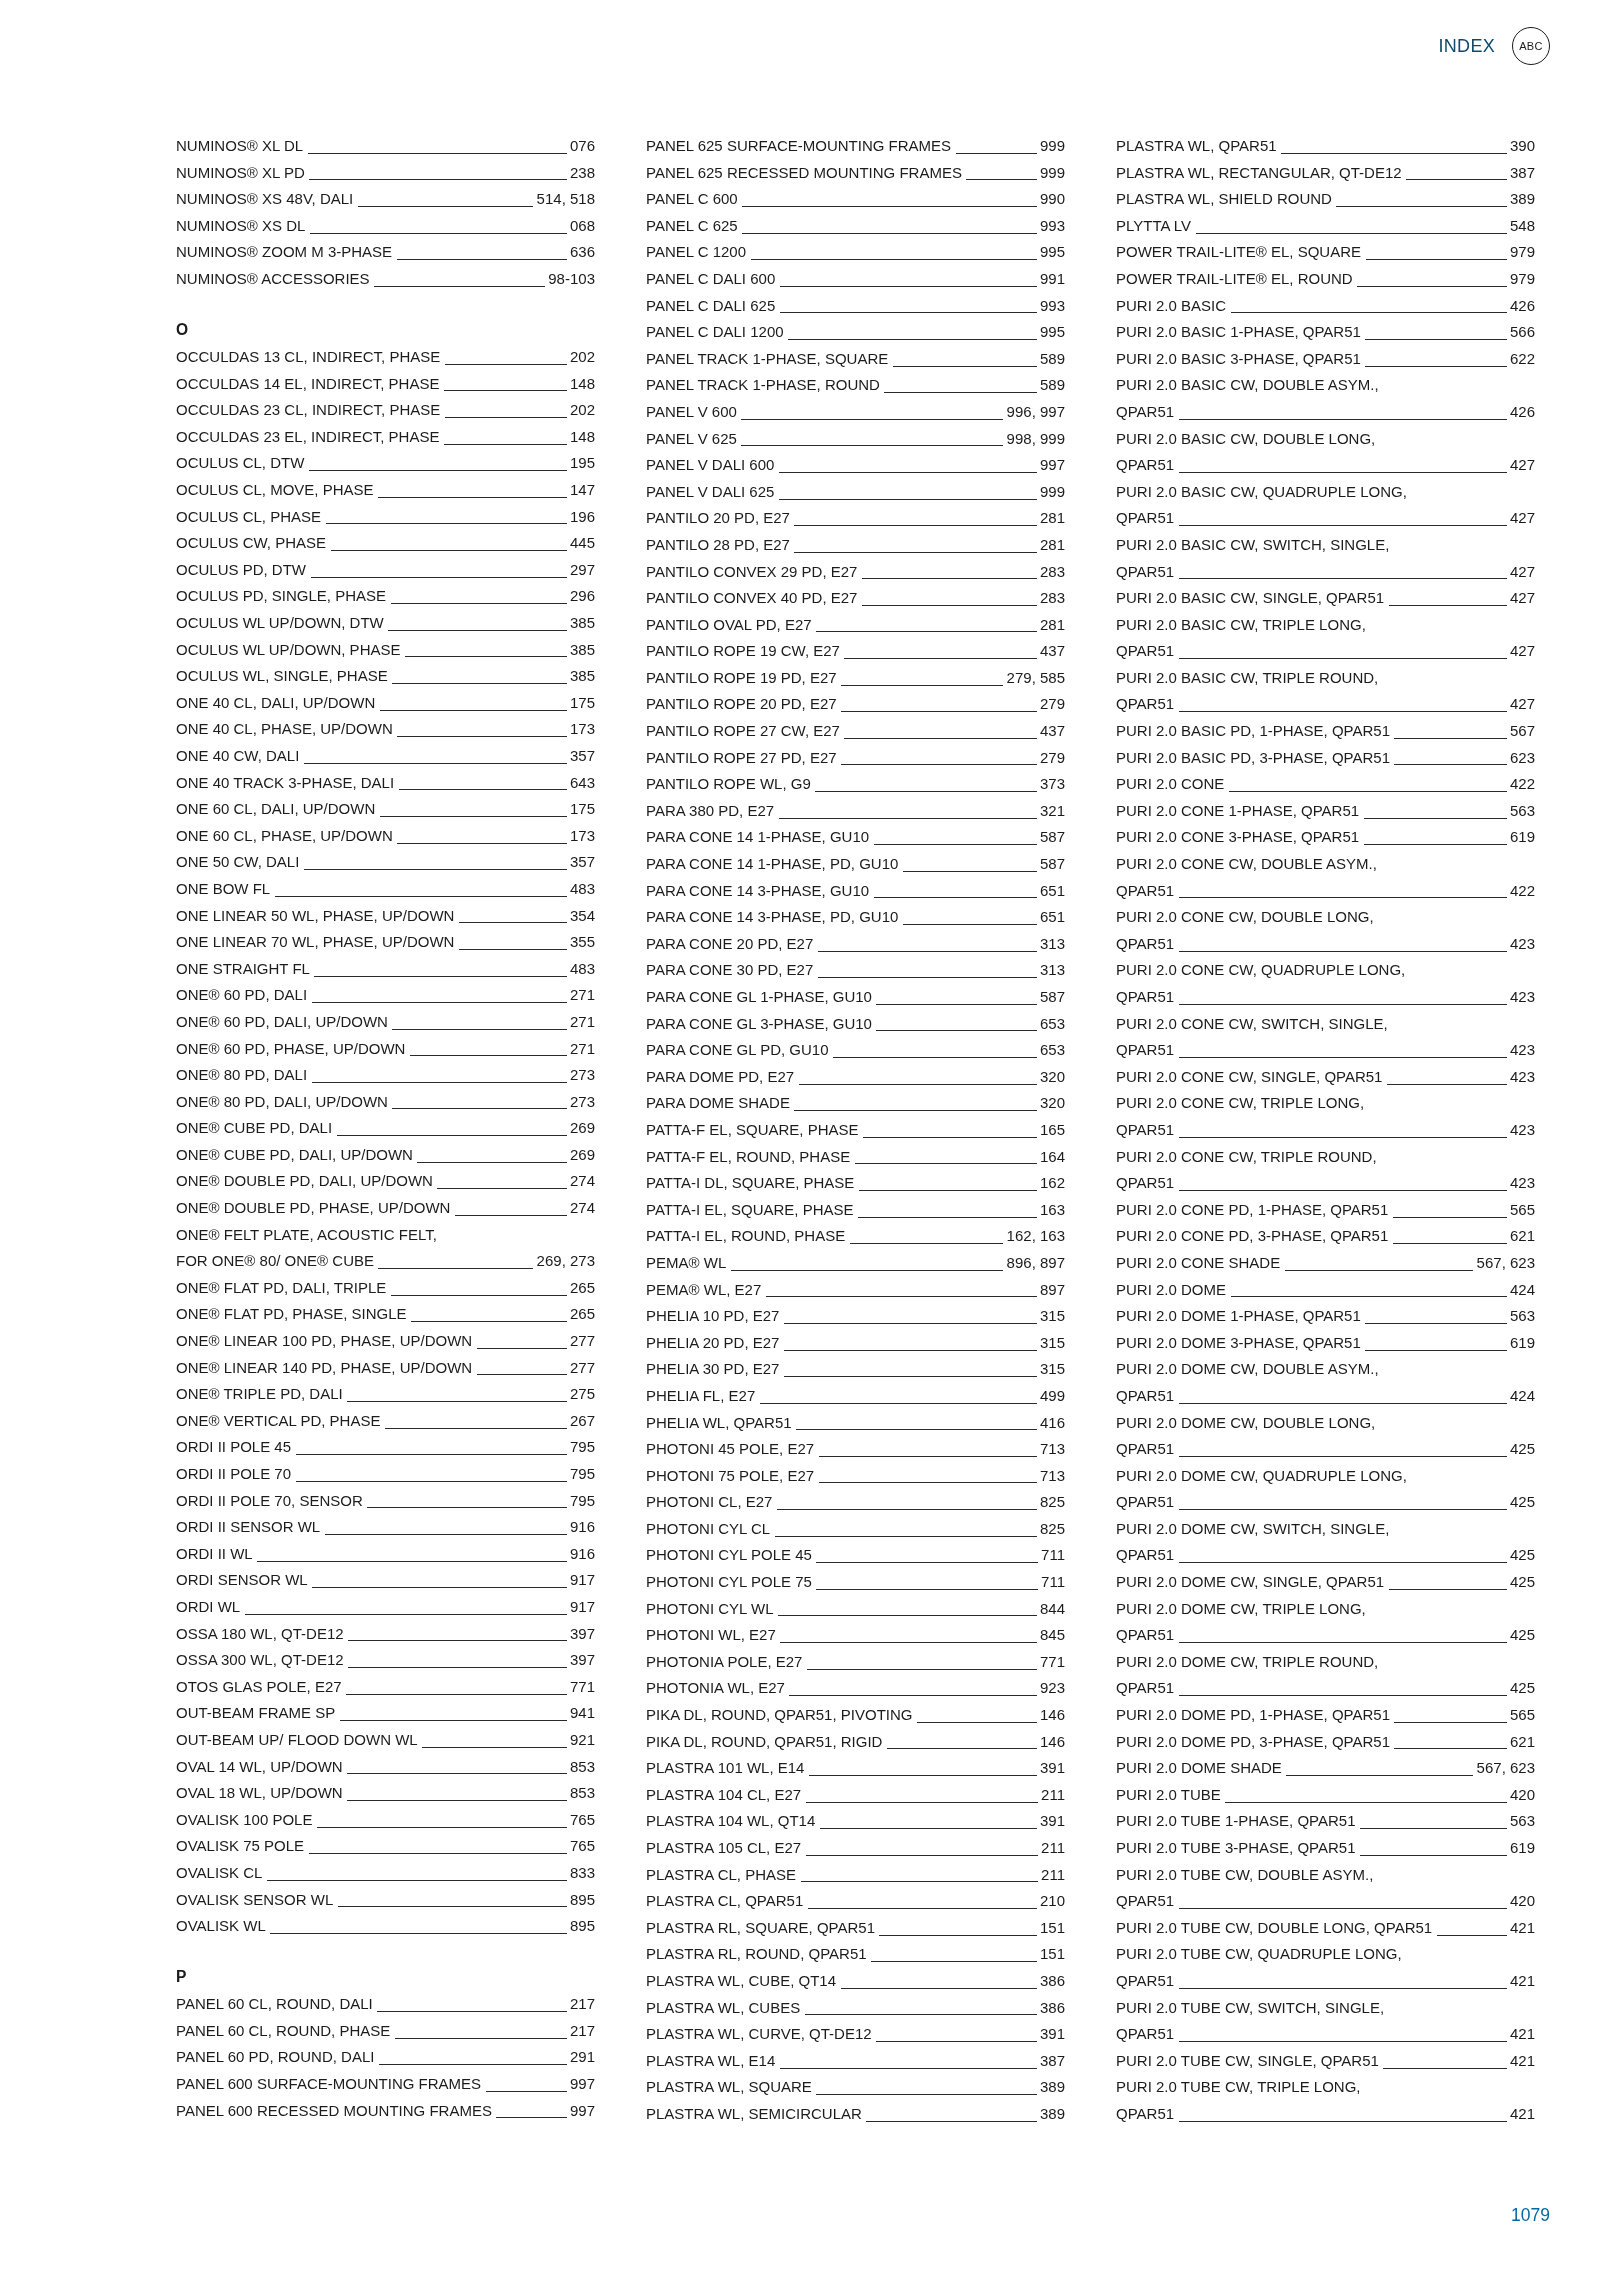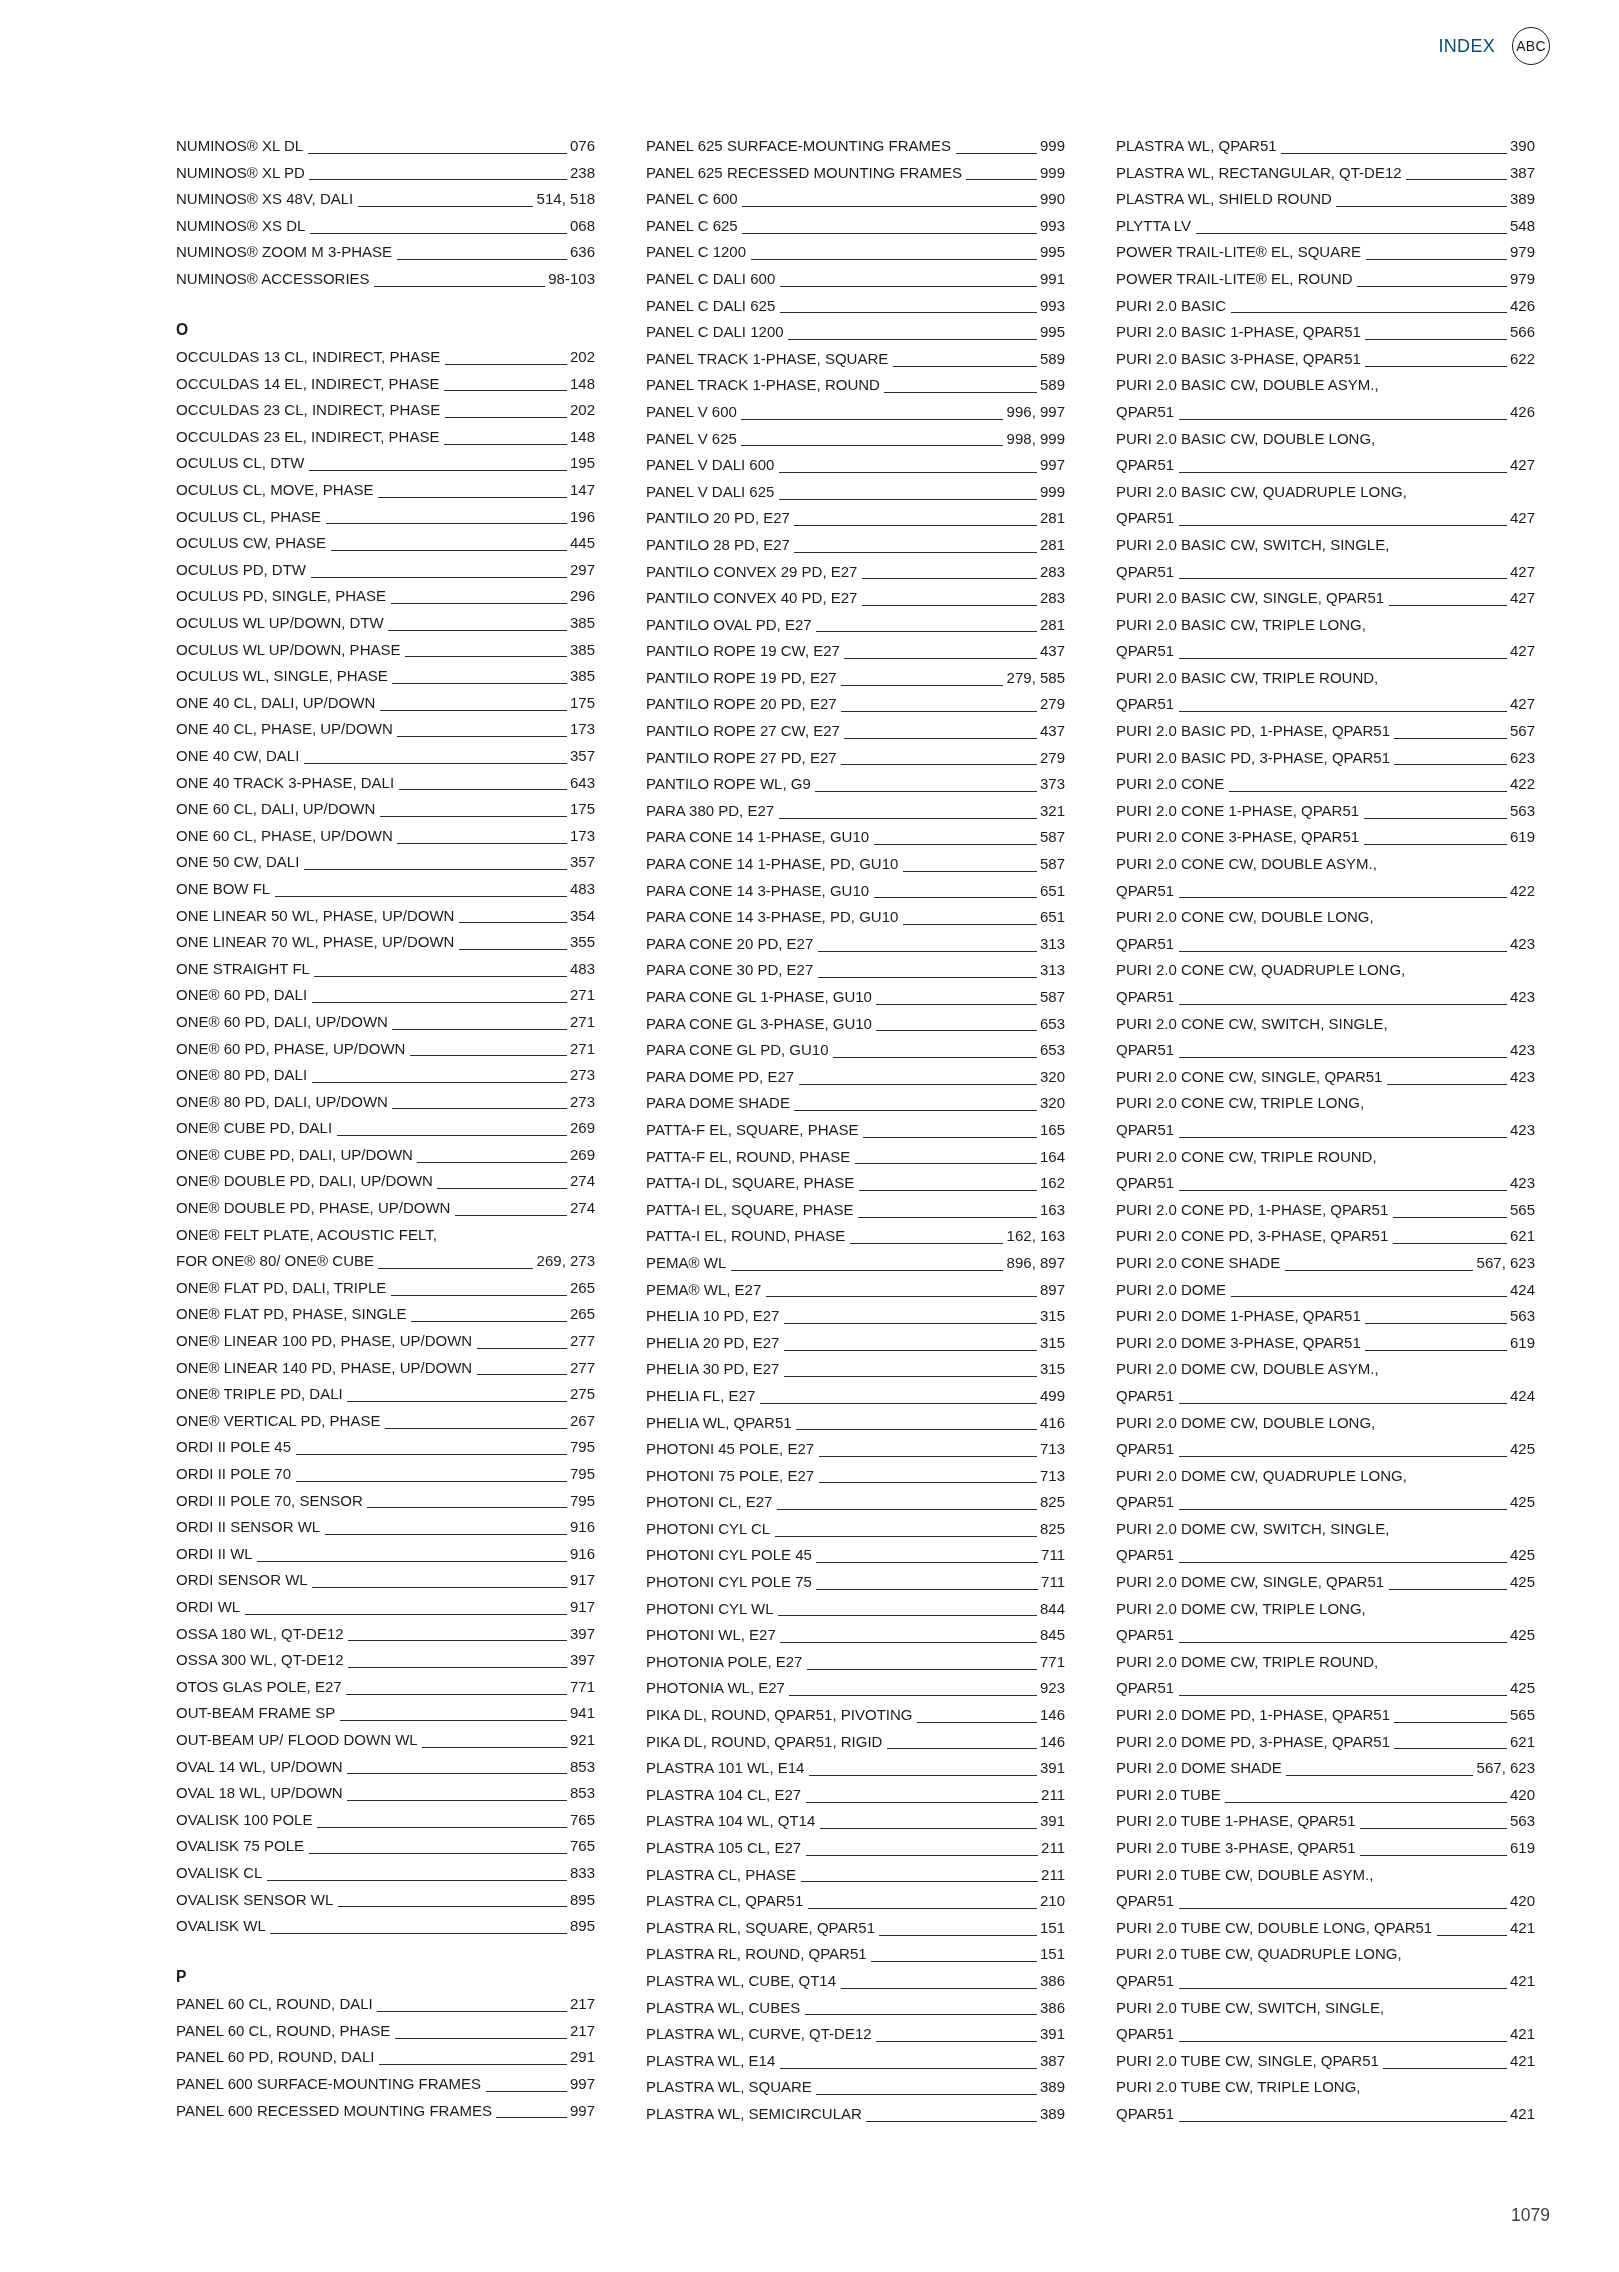--- a/index.html
+++ b/index.html
@@ -16,21 +16,21 @@
     position:absolute; top:27px; right:70px;
     display:flex; align-items:center; gap:17px;
   }
   .header-title {
     font-size:18px; letter-spacing:0.3px; color:#0c4a6e;
   }
   .abc-badge {
     width:38px; height:38px;
     border:1.6px solid #1c1c1c; border-radius:50%;
     display:flex; align-items:center; justify-content:center;
-    font-size:14px; letter-spacing:0.3px; color:#1c1c1c;
+    font-size:11px; letter-spacing:0.3px; color:#1c1c1c;
   }
   .columns {
     position:absolute; top:133px; left:176px;
     display:flex; gap:51px;
   }
   .col { width:419px; }
   .row {
     display:flex; align-items:flex-end;
     height:26.6px; line-height:26.6px;
     font-size:15px; white-space:nowrap;
@@ -42,21 +42,21 @@
     margin:0 3.2px 5.8px 4.5px;
   }
   .page-num { flex:0 0 auto; }
   .section {
     font-weight:bold; font-size:15.6px;
     height:28.5px; line-height:28.5px;
     margin-top:23px;
   }
   .page-footer {
     position:absolute; right:70px; bottom:47px;
-    font-size:17.5px; color:#404040;margin-left:44px;
+    font-size:17.5px; color:#0369a1;margin-left:44px;
   }
 </style>
 </head>
 <body>
 
 <div class="page-header">
   <span class="header-title">INDEX</span>
   <span class="abc-badge">ABC</span>
 </div>
 

